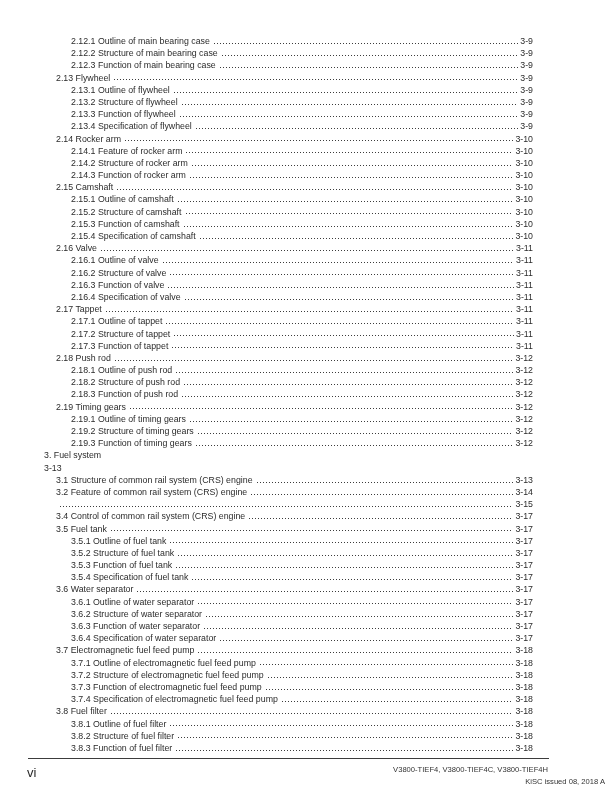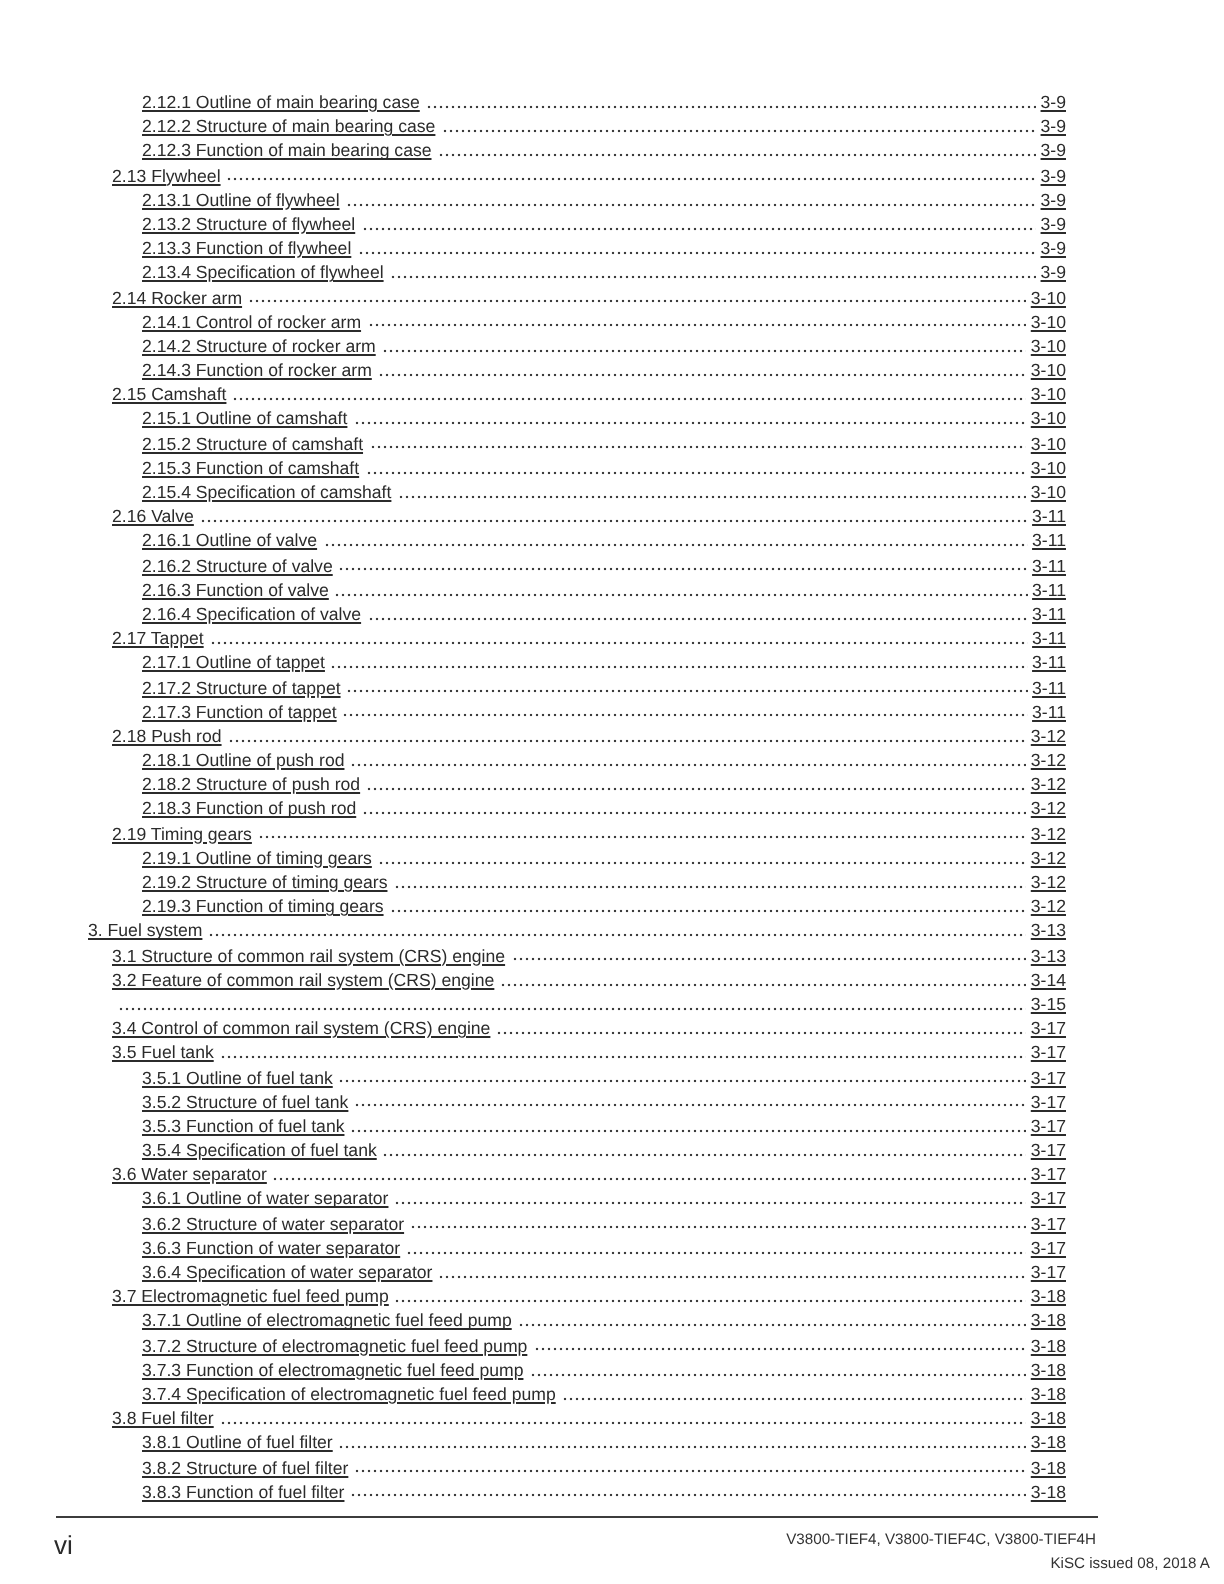--- a/index.html
+++ b/index.html
@@ -8,44 +8,43 @@
     width: 612px;
     height: 792px;
     margin: 0 auto;
     background: #ffffff;
     font-family: "Liberation Sans", "DejaVu Sans", sans-serif;
     color: #2b2b2b;
     overflow: hidden;
   }
   .toc {
     position: absolute;
-    top: 45px;
+    top: 35px;
     left: 44px;
     right: 79px;
-    text-decoration: underline;
   }
   .toc-row {
     display: flex;
     align-items: baseline;
     font-size: 8.8px;
     line-height: 12.18px;
     white-space: nowrap;
   }
   .toc-row .label { flex: 0 0 auto; }
   .toc-row .leader {
     flex: 1 1 auto;
     align-self: stretch;
     margin: 0 2px 0 3px;
     background-image: radial-gradient(circle, #3c3c3c 0.65px, rgba(0,0,0,0) 0.8px);
     background-size: 3px 3px;
     background-repeat: repeat-x;
     background-position: left bottom 2.4px;
   }
   .toc-row .pagenum { flex: 0 0 auto; }
-  .lvl1 { padding-left: 0; }
+  .lvl1 { padding-left: 0; flex-direction: column; }
   .lvl2 { padding-left: 12px; }
   .lvl3 { padding-left: 27px; }
   .footer-rule {
     position: absolute;
     left: 28px;
     top: 758px;
     width: 521px;
     border-top: 1px solid #3c3c3c;
   }
   .footer-pagenum {
@@ -114,21 +113,21 @@
       <span class="label">2.13.4 Specification of flywheel</span>
       <span class="leader"></span>
       <span class="pagenum">3-9</span>
     </div>
       <div class="toc-row lvl2">
       <span class="label">2.14 Rocker arm</span>
       <span class="leader"></span>
       <span class="pagenum">3-10</span>
     </div>
       <div class="toc-row lvl3">
-      <span class="label">2.14.1 Control of rocker arm</span>
+      <span class="label">2.14.1 Feature of rocker arm</span>
       <span class="leader"></span>
       <span class="pagenum">3-10</span>
     </div>
       <div class="toc-row lvl3">
       <span class="label">2.14.2 Structure of rocker arm</span>
       <span class="leader"></span>
       <span class="pagenum">3-10</span>
     </div>
       <div class="toc-row lvl3">
       <span class="label">2.14.3 Function of rocker arm</span>

